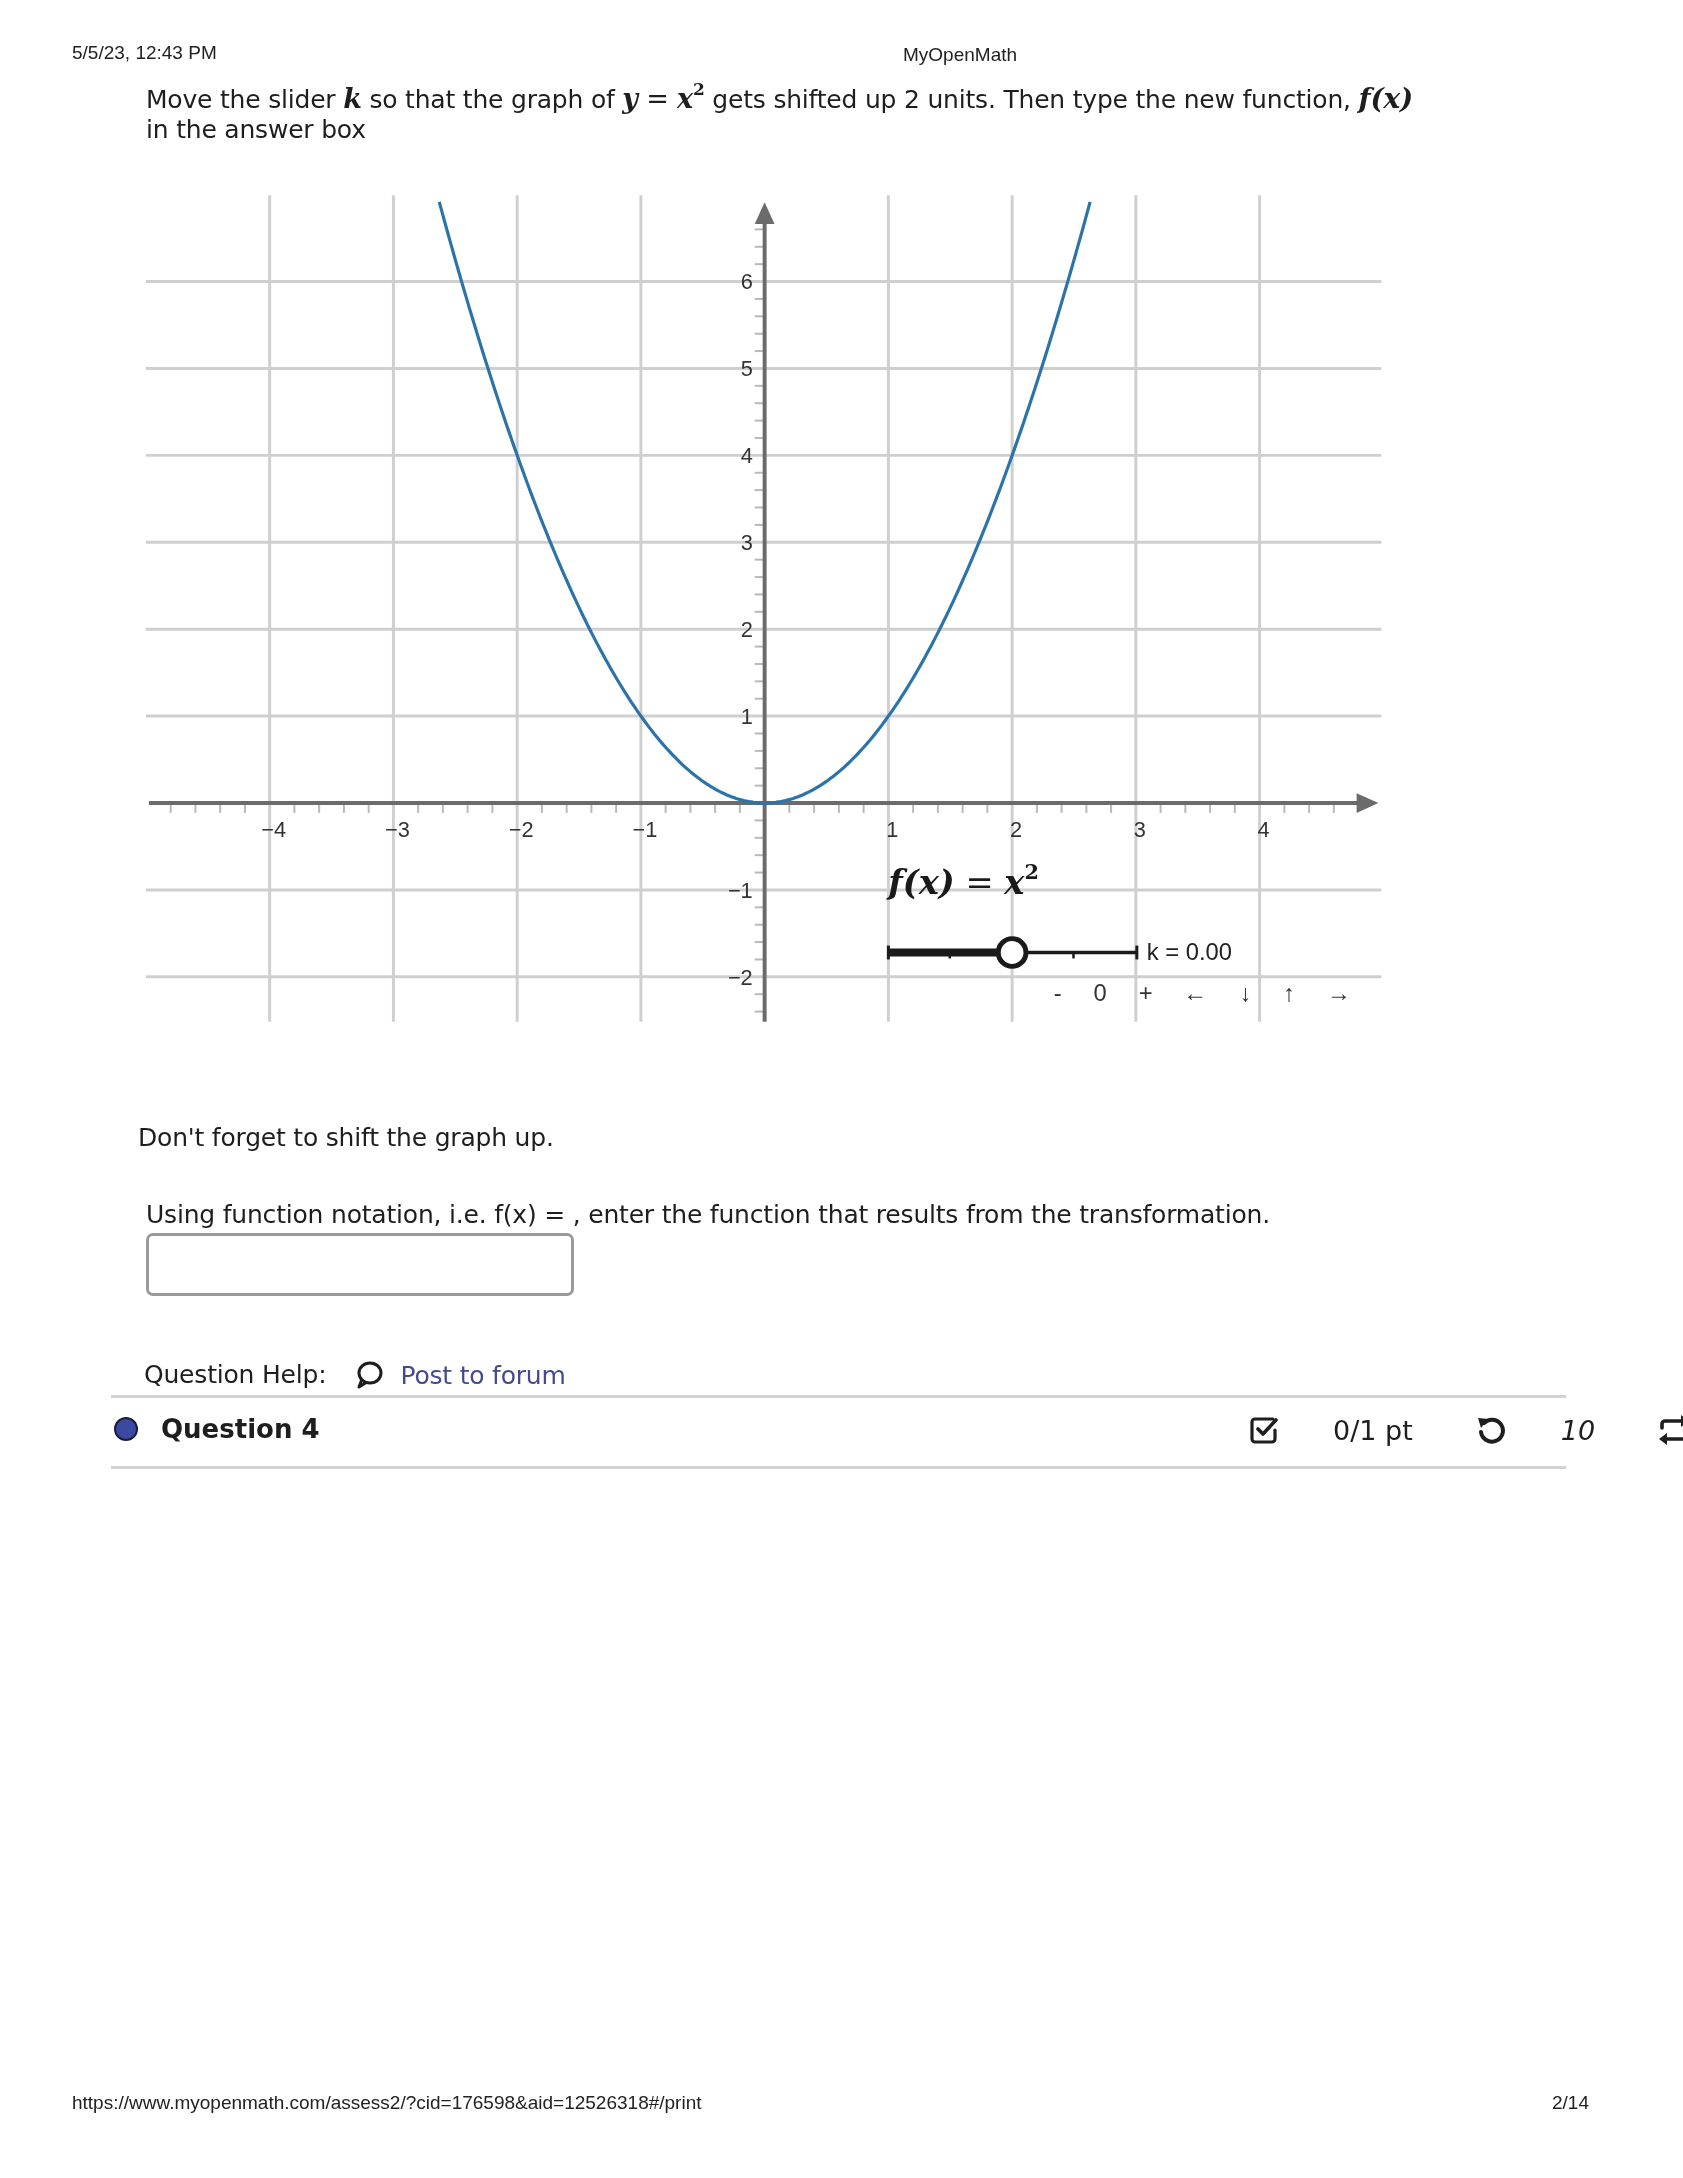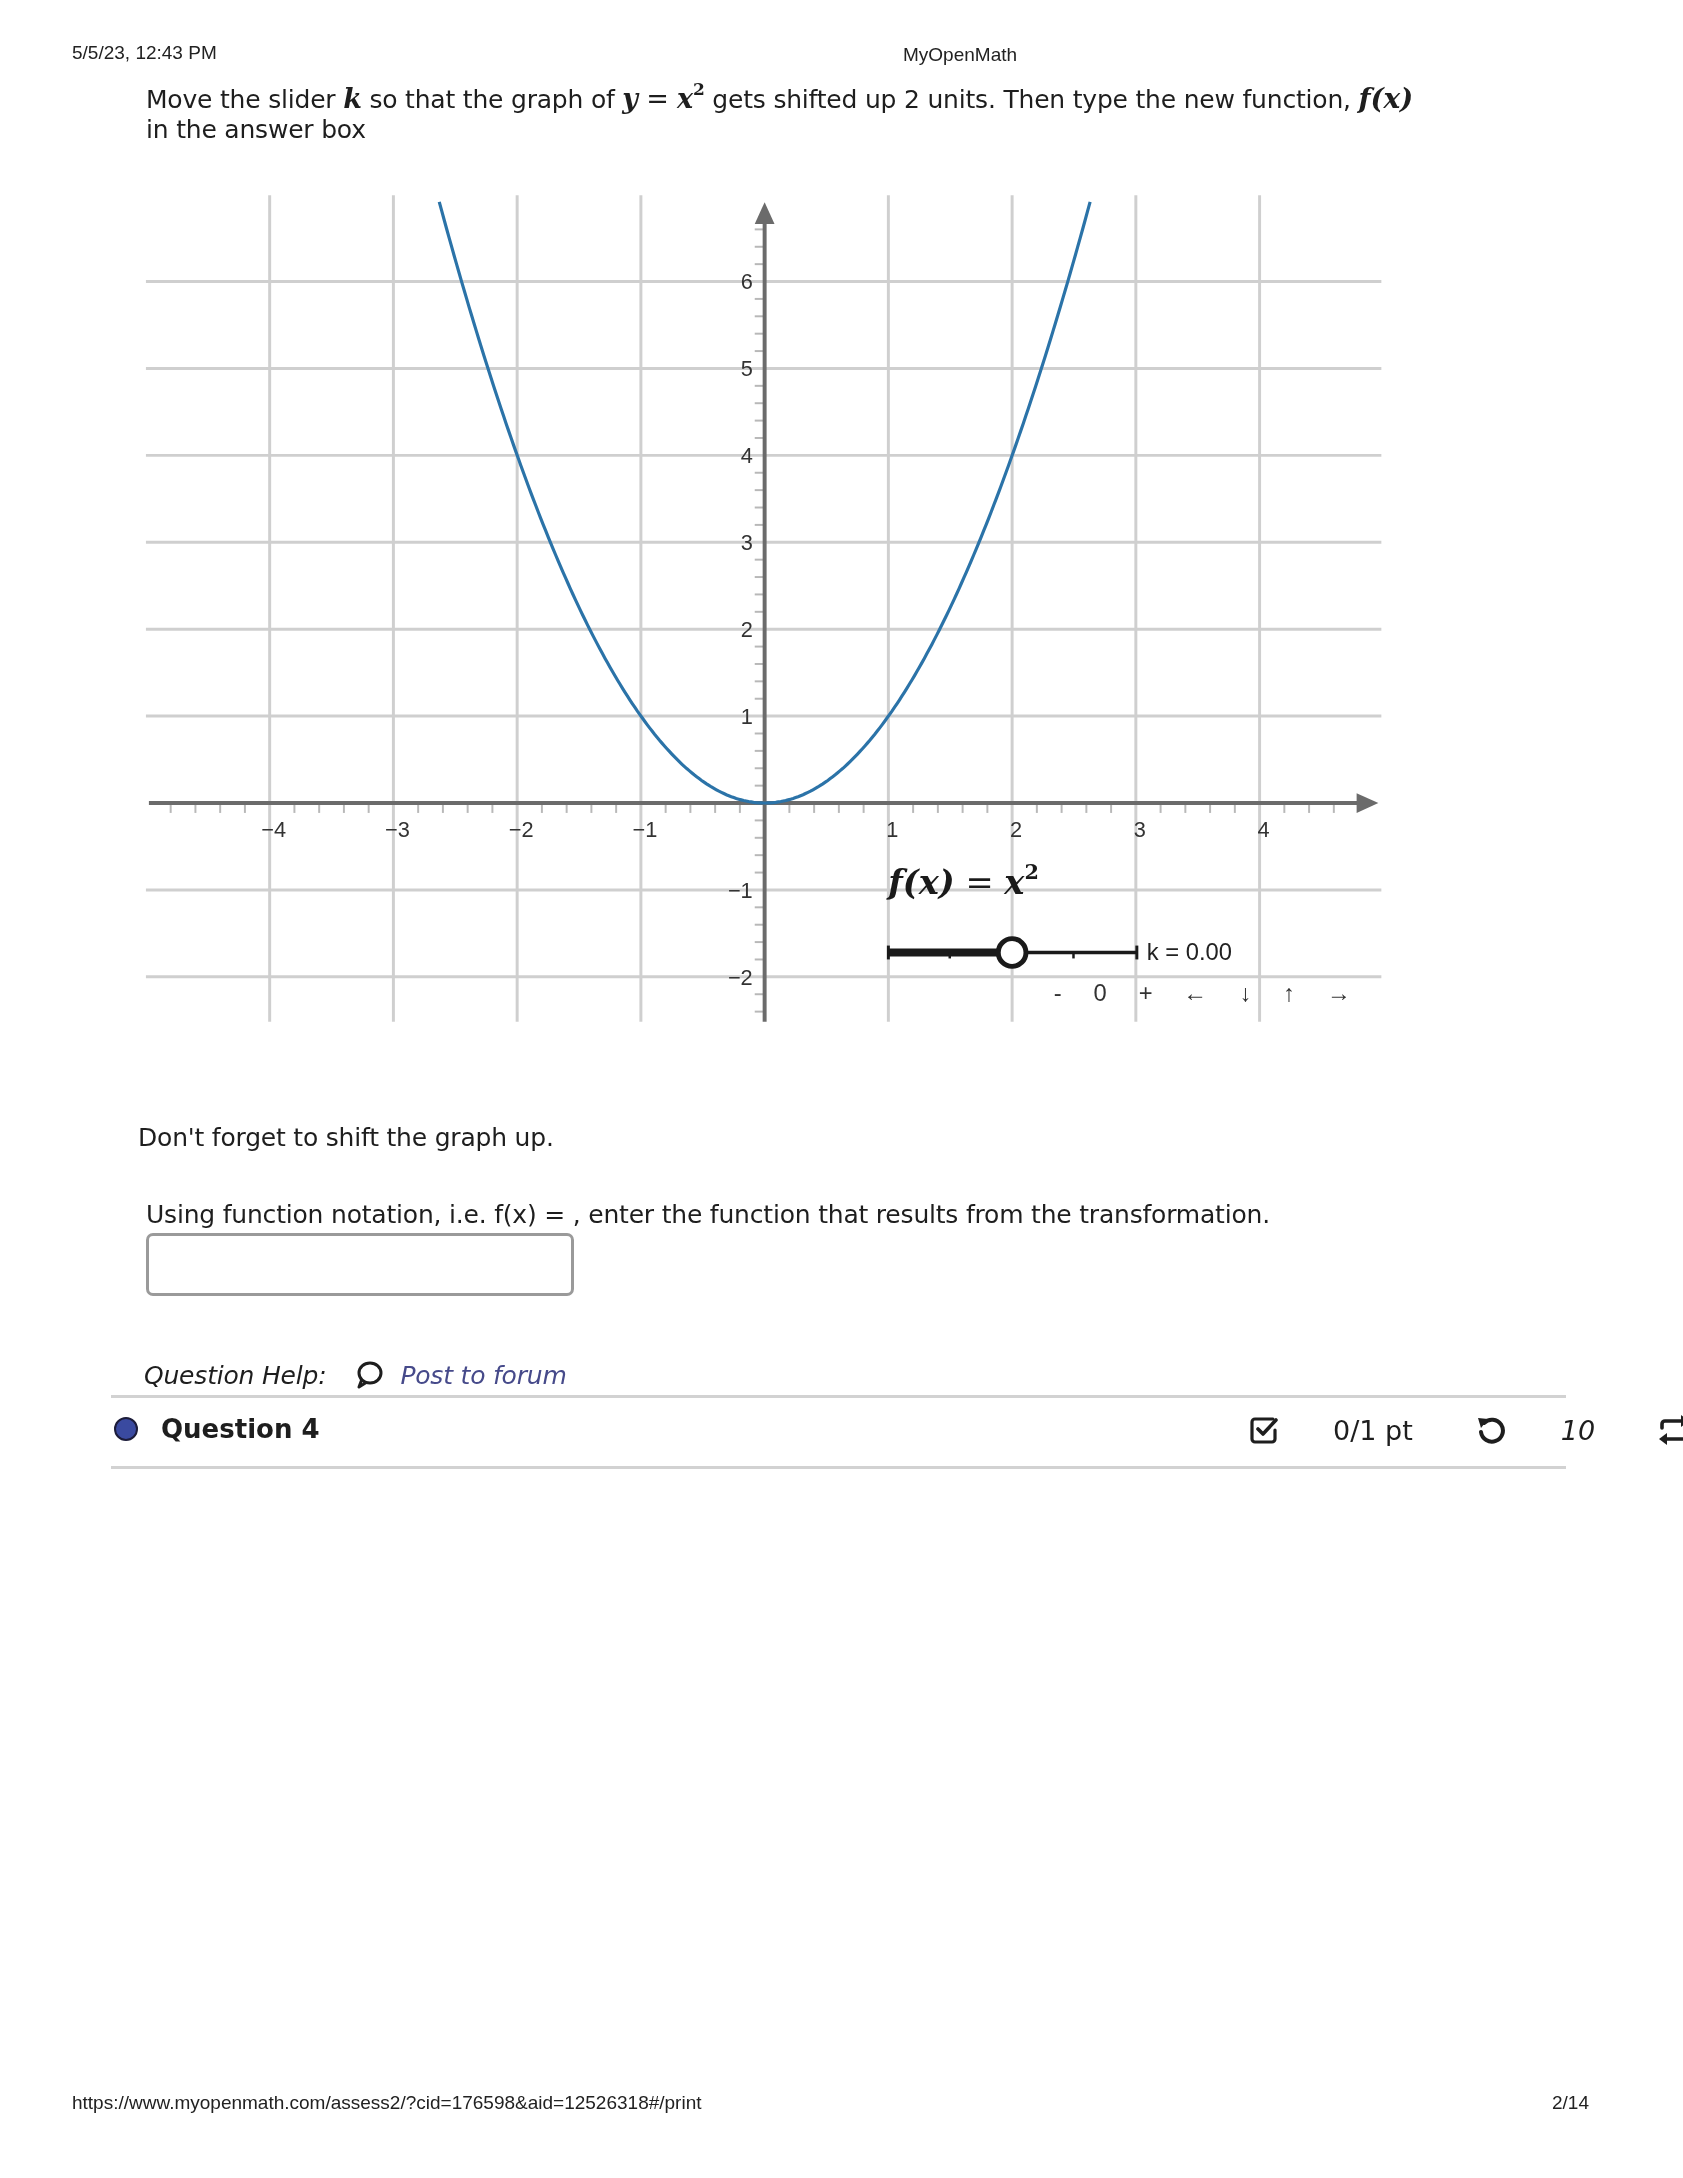--- a/index.html
+++ b/index.html
@@ -178,21 +178,21 @@
       <text x="1302" y="1011" text-anchor="middle">↑</text>
       <text x="1352" y="1011" text-anchor="middle">→</text>
     </g>
 </svg>
 
 <div class="abs qtext" style="left:138px; top:1095px;margin-top:28px;">Don't forget to shift the graph up.</div>
 <div class="abs qtext" style="left:146px; top:1164px;margin-top:36px;">Using function notation, i.e. f(x) = , enter the function that results from the transformation.</div>
 
 <input class="answer-box" type="text" value="" style="">
 
-<div class="abs qtext" style="left:144px; top:1360px; display:flex; align-items:flex-end;font-style:italic;">
+<div class="abs qtext" style="left:144px; top:1360px; display:flex; align-items:flex-start;">
   <span>Question Help:</span>
   <span style="display:inline-flex; align-items:center; margin-left:28px;gap:8px;">
     <svg width="30" height="30" viewBox="0 0 30 30">
       <ellipse cx="16" cy="13" rx="11" ry="10" fill="none" stroke="#1e1e1e" stroke-width="3"></ellipse>
       <path d="M8 19 L5 27 L13 22" fill="none" stroke="#1e1e1e" stroke-width="3" stroke-linejoin="round"></path>
     </svg>
     <span class="link" style="margin-left:8px;">Post to forum</span>
   </span>
 </div>
 

